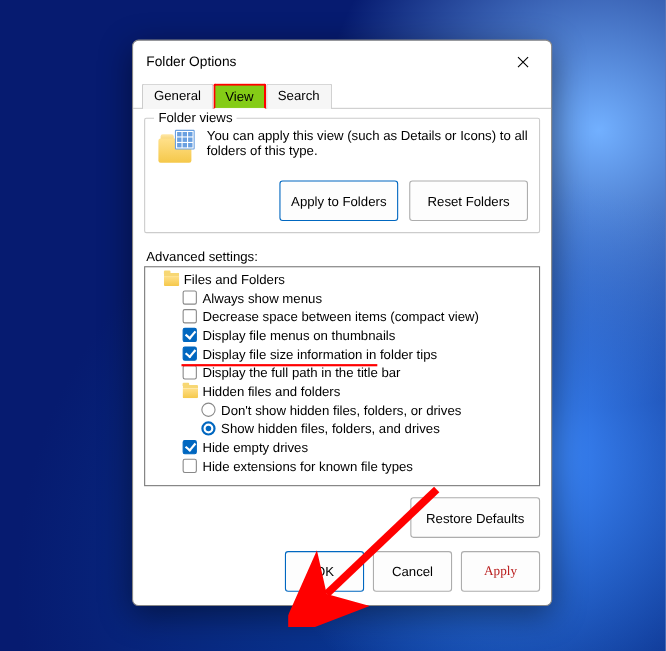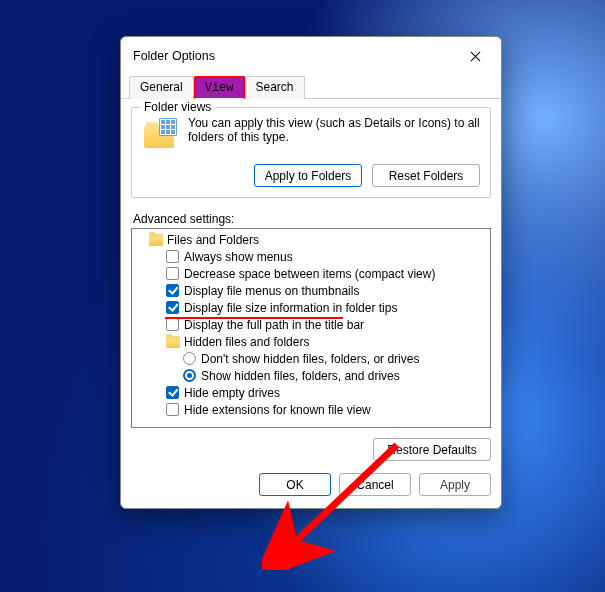--- a/index.html
+++ b/index.html
@@ -53,24 +53,23 @@
     border: 1px solid #ccc;
     border-bottom: none;
     background: #f6f6f6;
     margin-right: 0px;
     font-size: 12px;
     border-radius: 2px 2px 0 0;
     position: relative;
     top: 1px;
   }
   .tab.active {
-    background: #a21caf;
+    background: #84cc16;
     border-bottom: 1px solid #fff;
     z-index: 2;
-    font-family: Liberation Mono, monospace;
   }
   .tab-highlight {
     border: 2px solid #ff0000;
     padding: 3px 9px;
   }
   .body {
     padding: 8px 10px 12px 10px;
   }
   .groupbox {
     border: 1px solid #ccc;
@@ -108,33 +107,33 @@
     display: grid; grid-template: repeat(3,1fr)/repeat(3,1fr); gap:1px; padding:1px;
   }
   .folder-views-icon .grid div { background:#6aa0e0; }
   .fv-text { font-size: 12px; flex: 1; }
   .fv-btns {
     display: flex; gap: 10px; justify-content: flex-end; margin-top: 10px;
     padding-left: 42px;
   }
   .btn {
     min-width: 108px;
-    height: 23px;
+    height: 37px;
     background: #fdfdfd;
     border: 1px solid #adadad;
     border-radius: 3px;
     font-size: 12px;
     font-family: inherit;
     display: inline-flex; align-items: center; justify-content: center;
     padding: 0 4px;
   }
   .btn.primary-outline {
     border: 1.5px solid #0067c0;
   }
-  .btn.disabled { color:#404040; }
+  .btn.disabled { color:#b91c1c;font-family:Liberation Serif, serif; }
   .adv-label { margin: 14px 0 2px 2px; }
   .treebox {
     border: 1px solid #7a7a7a;
     height: 200px;
     overflow-y: scroll;
     padding: 2px 2px;
     background: #fff;
     position: relative;
   }
   .tree-row {
@@ -274,21 +273,21 @@
       <div class="tree-row indent3">
         <span class="rdo on"></span>
         <span>Show hidden files, folders, and drives</span>
       </div>
       <div class="tree-row indent2">
         <span class="chk checked"></span>
         <span>Hide empty drives</span>
       </div>
       <div class="tree-row indent2">
         <span class="chk"></span>
-        <span>Hide extensions for known file view</span>
+        <span>Hide extensions for known file types</span>
       </div>
     </div>
 
     <div class="restore-row">
       <button class="btn" style="min-width:118px;">Restore Defaults</button>
     </div>
 
     <div class="dlg-btns">
       <button class="btn primary-outline">OK</button>
       <button class="btn">Cancel</button>

